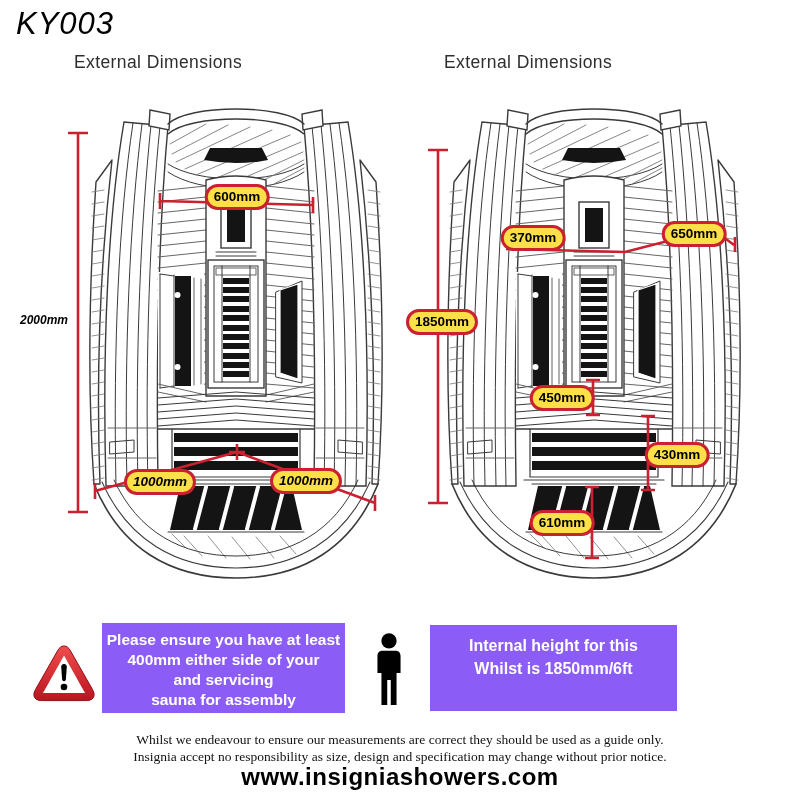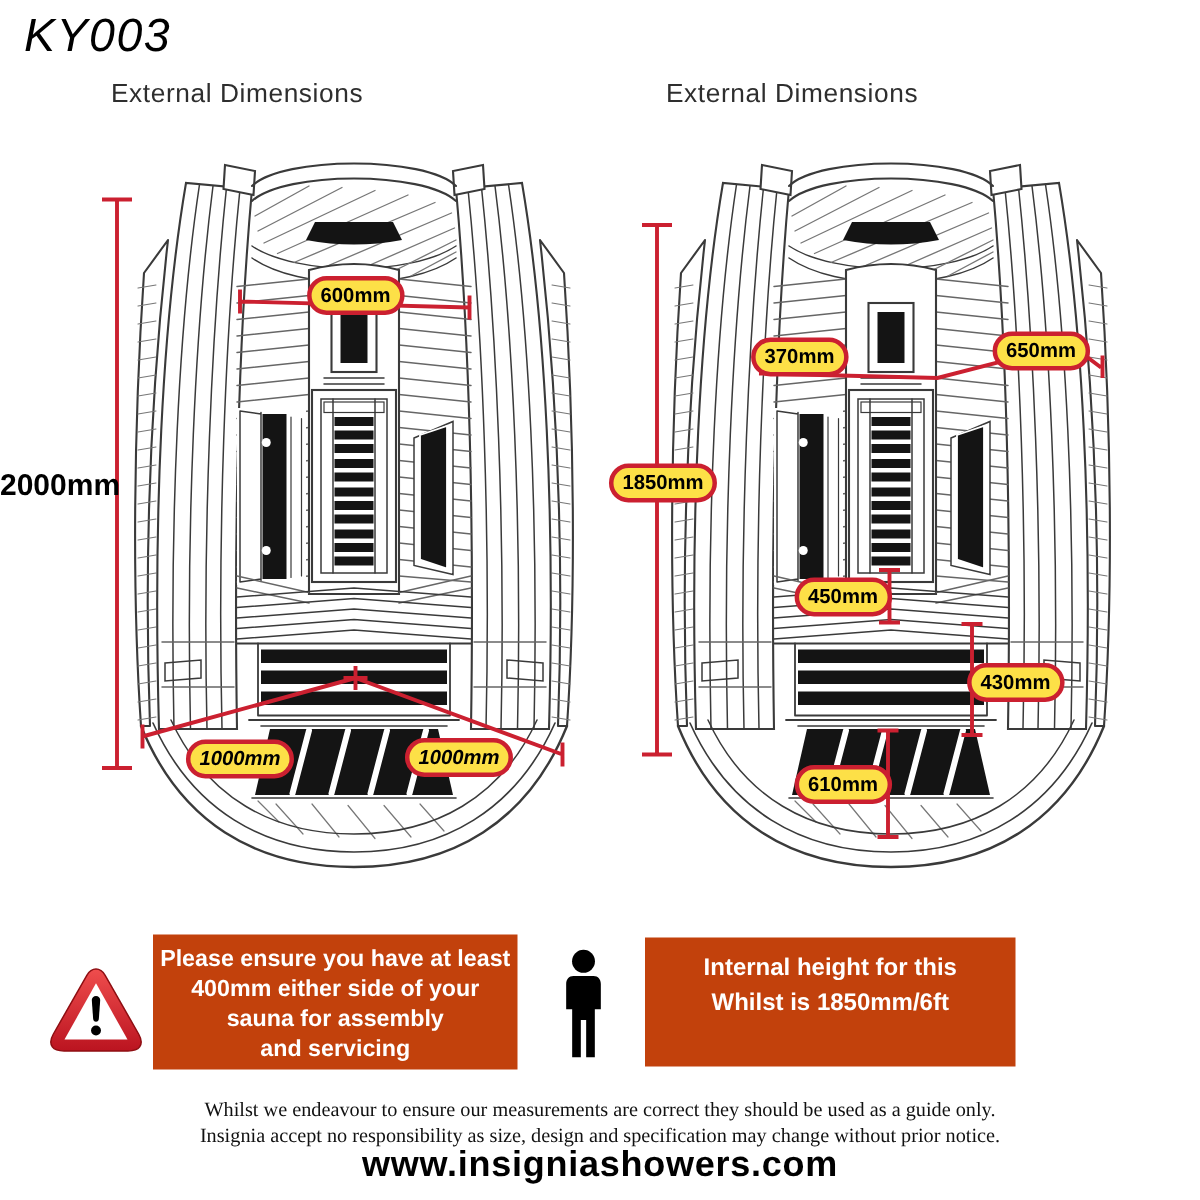--- a/index.html
+++ b/index.html
@@ -9,24 +9,24 @@
   .model{left:16px;top:6px;font-size:31px;font-weight:400;font-style:italic;letter-spacing:1px;}
   .col-title{top:52px;width:296px;font-size:17.5px;font-weight:400;
              color:#2e2e2e;letter-spacing:.4px;}
   .col-title.ext{left:74px;} .col-title.int{left:444px;}
   .sauna{width:296px;height:490px;top:96px;}
   .sauna.ext{left:88px;} .sauna.int{left:446px;}
   .overlay{left:0;top:0;width:800px;height:800px;z-index:5;pointer-events:none;}
   .pill{z-index:6;transform:translate(-50%,-50%);background:#fde047;border:3px solid #cb2030;
         border-radius:14px;padding:0 6px;height:20px;line-height:20px;font-size:13.5px;
         font-weight:700;white-space:nowrap;text-align:center;}
-  .pill.it{font-style:italic;margin-top:24px;}
-  .dim-text{z-index:6;left:0;width:68px;top:313px;text-align:right;font-size:20px;
-            font-weight:700;}
-  .blackbox{background:#c2410c;color:#fff;text-align:center;z-index:4;}
+  .pill.it{font-style:italic;}
+  .dim-text{z-index:6;left:0;width:68px;top:313px;text-align:right;font-size:12px;
+            font-weight:700;font-style:italic;}
+  .blackbox{background:#8b5cf6;color:#fff;text-align:center;z-index:4;}
   .box1{left:102px;top:623px;width:243px;height:90px;padding-top:7px;box-sizing:border-box;}
   .box1 div{font-size:15.5px;font-weight:700;line-height:20px;}
   .box2{left:430px;top:625px;width:247px;height:86px;box-sizing:border-box;padding-top:9px;}
   .box2 div{font-size:16px;font-weight:700;line-height:23px;}
   .warn-icon{left:32px;top:641px;width:64px;height:64px;}
   .person-icon{left:371px;top:632px;width:36px;height:80px;}
   .disclaimer{left:0;top:732px;width:800px;text-align:center;
               font-family:"Liberation Serif",serif;font-size:13.5px;line-height:16.5px;color:#111;}
   .website{left:0;top:763px;width:800px;text-align:center;font-size:24px;font-weight:700;
            letter-spacing:.5px;}
@@ -191,22 +191,22 @@
     </defs>
     <path d="M32,5 C34.6,5 36.6,6.6 38.1,9.2 L60.5,48.5 C62.5,52 62.6,54.8 61.1,56.9 C59.6,59 56.9,59.6 53.3,59.6 L10.7,59.6 C7.1,59.6 4.4,59 2.9,56.9 C1.4,54.8 1.5,52 3.5,48.5 L25.9,9.2 C27.4,6.6 29.4,5 32,5 Z" fill="url(#gradRed)" stroke="#8e0e12" stroke-width="1"></path>
     <path d="M32,14.5 L53,52 L11,52 Z" fill="#fff"></path>
     <path d="M32,23 c1.7,0 2.9,1.2 2.8,2.9 l-0.9,12.3 c-0.1,1.3 -0.8,2 -1.9,2 c-1.1,0 -1.8,-0.7 -1.9,-2 l-0.9,-12.3 C29.1,24.2 30.3,23 32,23 Z" fill="#000"></path>
     <circle cx="32" cy="46" r="3.3" fill="#000"></circle>
   </svg>
 
   <div class="abs blackbox box1">
     <div>Please ensure you have at least</div>
     <div>400mm either side of your</div>
+    <div>and servicing</div>
     <div>sauna for assembly</div>
-    <div>and servicing</div>
   </div>
 
   <svg class="abs person-icon" viewBox="0 0 40 90">
     <circle cx="20" cy="10" r="8.6" fill="#000"></circle>
     <path d="M12.5,21 h15 c3.5,0 5.5,2.5 5.5,6 v19 h-4.5 v36 h-6.5 v-28 h-4 v28 h-6.5 v-36 h-4.5 v-19 c0,-3.5 2,-6 5.5,-6 z" fill="#000"></path>
   </svg>
 
   <div class="abs blackbox box2">
     <div>Internal height for this</div>
     <div>Whilst is 1850mm/6ft</div>

